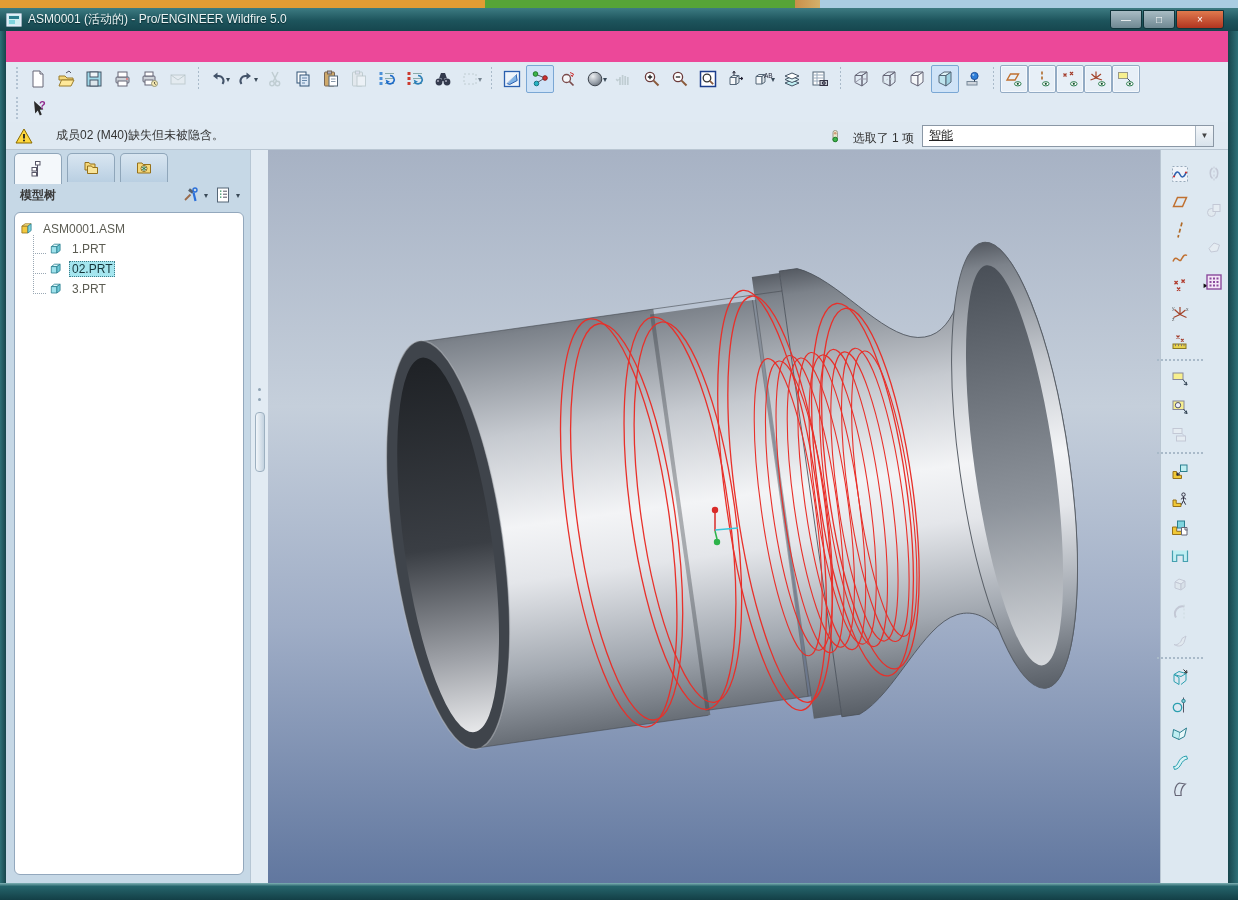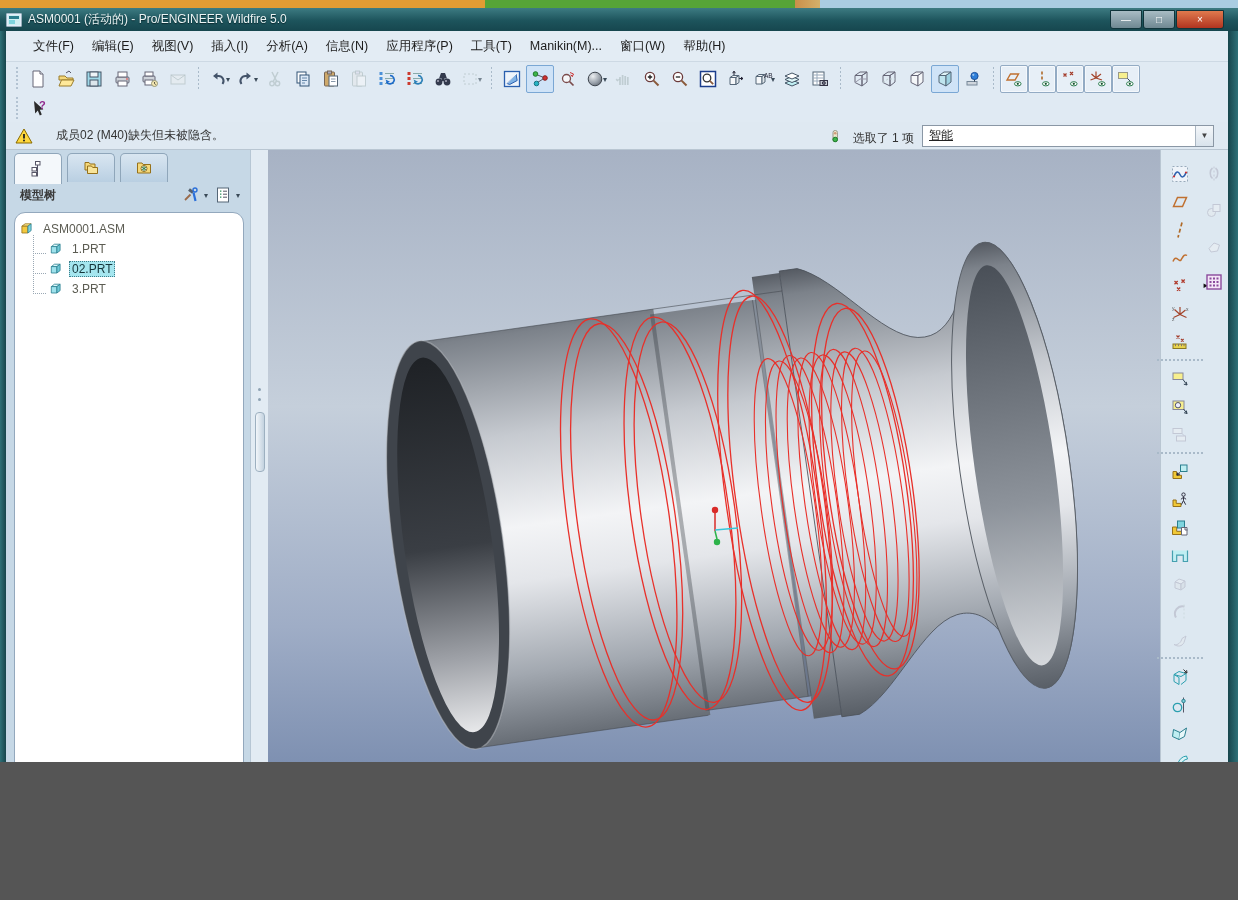--- a/index.html
+++ b/index.html
@@ -1,16 +1,16 @@
 <!DOCTYPE html>
 <html><head>
 <meta charset="utf-8">
 <style>
   html,body{margin:0;padding:0;background:#555;}
-  .app{position:relative;width:1238px;height:762px;font-family:"Liberation Sans",sans-serif;overflow:hidden;background:#ec4899;}
+  .app{position:relative;width:1238px;height:900px;font-family:"Liberation Sans",sans-serif;overflow:hidden;background:#ec4899;}
   .abs{position:absolute;}
   
   .strip-top{left:0;top:0;width:1238px;height:8px;
     background:linear-gradient(90deg,#e39c33 0,#e39c33 485px,#56a437 485px,#56a437 795px,#c98f4a 795px,#d3b06a 820px,#aacde2 820px,#aacde2 1238px);}
   
   .titlebar{left:0;top:8px;width:1238px;height:23px;background:linear-gradient(#3d7b82,#1d545c 55%,#16464e);display:flex;align-items:center;padding:0 6px;box-sizing:border-box;}
   .titlebar .ticon{width:16px;height:14px;margin-right:6px;flex:0 0 auto;}
   .title-text{color:#eaf4f4;font-size:12px;text-shadow:0 1px 1px #0a2a30;white-space:nowrap;}
   .winbtns{margin-left:auto;display:flex;gap:1px;padding-right:8px;}
   .wbtn{width:30px;height:17px;border:1px solid #10343a;border-radius:0 0 3px 3px;display:flex;align-items:center;justify-content:center;color:#fff;font-size:10px;line-height:1;background:linear-gradient(#a9bcc4,#6f8892);}
@@ -42,21 +42,21 @@
   .combo .val{flex:1;font-size:12px;color:#222;padding-left:6px;text-decoration:underline;}
   .combo .drop{width:17px;height:100%;border-left:1px solid #aab6c2;background:linear-gradient(#f4f7fa,#d9e3ec);display:flex;align-items:center;justify-content:center;font-size:8px;color:#444;}
   
   .navigator{left:6px;top:150px;width:244px;height:733px;background:#c6d8e6;box-sizing:border-box;}
   .navtabs{display:flex;gap:5px;padding:3px 0 0 8px;height:31px;box-sizing:border-box;}
   .navtab{width:46px;height:28px;border:1px solid #8fa6ba;border-bottom:none;border-radius:5px 5px 0 0;background:linear-gradient(#d9e6f1,#b9cfe2);display:flex;align-items:center;justify-content:center;}
   .navtab.selected{background:#f4f8fb;height:30px;}
   .navhead{display:flex;align-items:center;height:28px;padding:0 10px 0 14px;}
   .navhead .htitle{font-size:12px;font-weight:bold;color:#3a3a3a;}
   .navhead .hicons{margin-left:auto;display:flex;align-items:center;gap:2px;}
-  .treepanel{position:absolute;left:8px;top:62px;width:230px;height:663px;background:#fff;border:1px solid #93a8bd;border-radius:11px;box-sizing:border-box;padding:6px 4px;overflow:hidden;}
+  .treepanel{position:absolute;left:8px;top:62px;width:230px;height:663px;background:#fff;border:1px solid #93a8bd;border-radius:6px;box-sizing:border-box;padding:6px 4px;overflow:hidden;}
   .trow{display:flex;align-items:center;height:20px;font-size:12px;color:#5c5c52;}
   .trow .ticon16{width:17px;height:16px;margin-right:4px;flex:0 0 auto;}
   .trow.lvl1{padding-left:14px;}
   .trow.lvl1 .conn{width:12px;height:18px;border-left:1px dotted #9aa8b4;border-bottom:1px dotted #9aa8b4;margin-right:2px;margin-top:-9px;}
   .trow .tlabel{padding:1px 3px;}
   .trow.selected .tlabel{background:#a5e6ef;color:#15343a;border:1px dotted #3f7f8c;padding:0 2px;}
   
   .sash{left:250px;top:150px;width:18px;height:733px;background:#e2ebf3;border-left:1px solid #b6c6d4;}
   .sash .grip{position:absolute;left:4px;top:262px;width:8px;height:58px;background:linear-gradient(90deg,#f2f6fa,#c3d2df);border:1px solid #9db0c0;border-radius:4px;}
   .sash .dot{position:absolute;left:7px;width:3px;height:3px;background:#8fa3b4;border-radius:50%;}
@@ -89,33 +89,20 @@
       <div class="wbtn">—</div>
       <div class="wbtn">□</div>
       <div class="wbtn close">×</div>
     </div>
   </div>
 
   <div class="abs bord-left"></div>
   <div class="abs bord-right"></div>
   <div class="abs bord-bottom"></div>
 
-  <div class="abs menubar" id="menubar">
-      <span class="menu-item">文件(F)</span>
-      <span class="menu-item">编辑(E)</span>
-      <span class="menu-item">视图(V)</span>
-      <span class="menu-item">插入(I)</span>
-      <span class="menu-item">分析(A)</span>
-      <span class="menu-item">信息(N)</span>
-      <span class="menu-item">应用程序(P)</span>
-      <span class="menu-item">工具(T)</span>
-      <span class="menu-item">Manikin(M)...</span>
-      <span class="menu-item">窗口(W)</span>
-      <span class="menu-item">帮助(H)</span>
-    </div>
 
   <div class="abs toolbar1" id="toolbar1">
       <div class="handle"></div>
       <span class="tb">
         <svg viewBox="0 0 20 20" width="20" height="20">
           <path d="M5 2h7l3 3v13H5z" fill="#fff" stroke="#667"></path>
           <path d="M12 2v3h3" fill="#e4e8ec" stroke="#667"></path>
         </svg>
       </span>
       <span class="tb">

